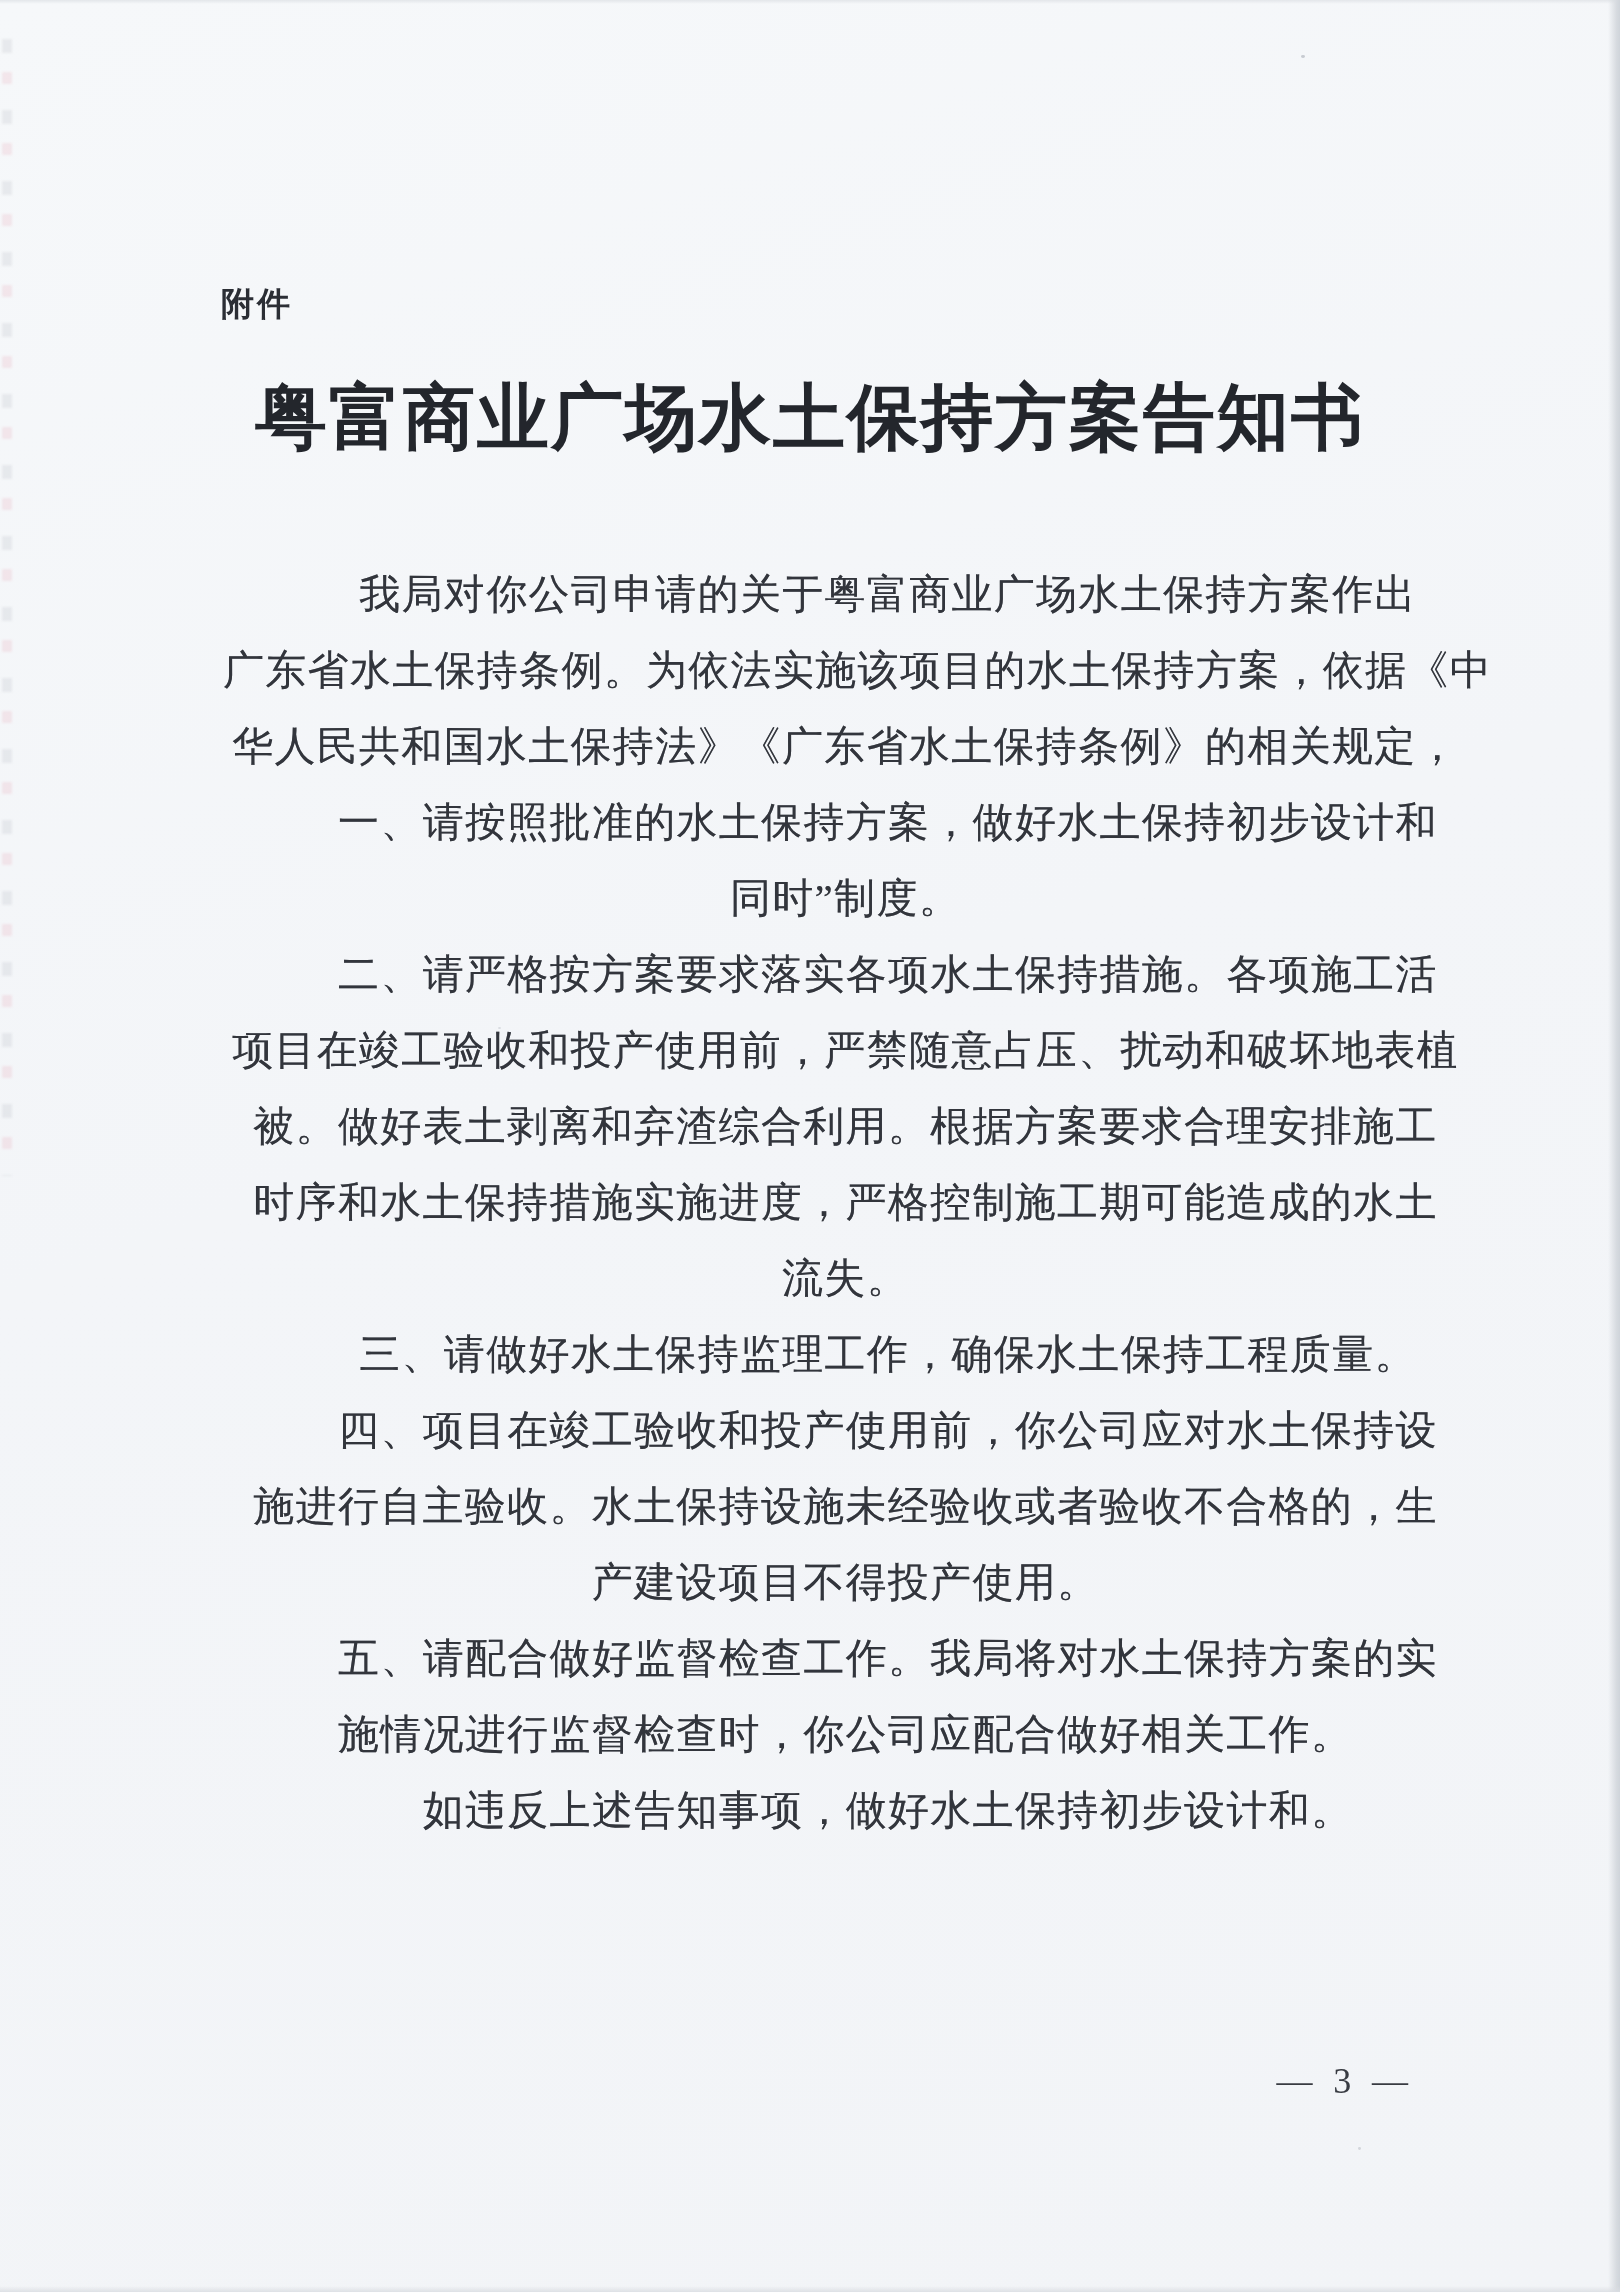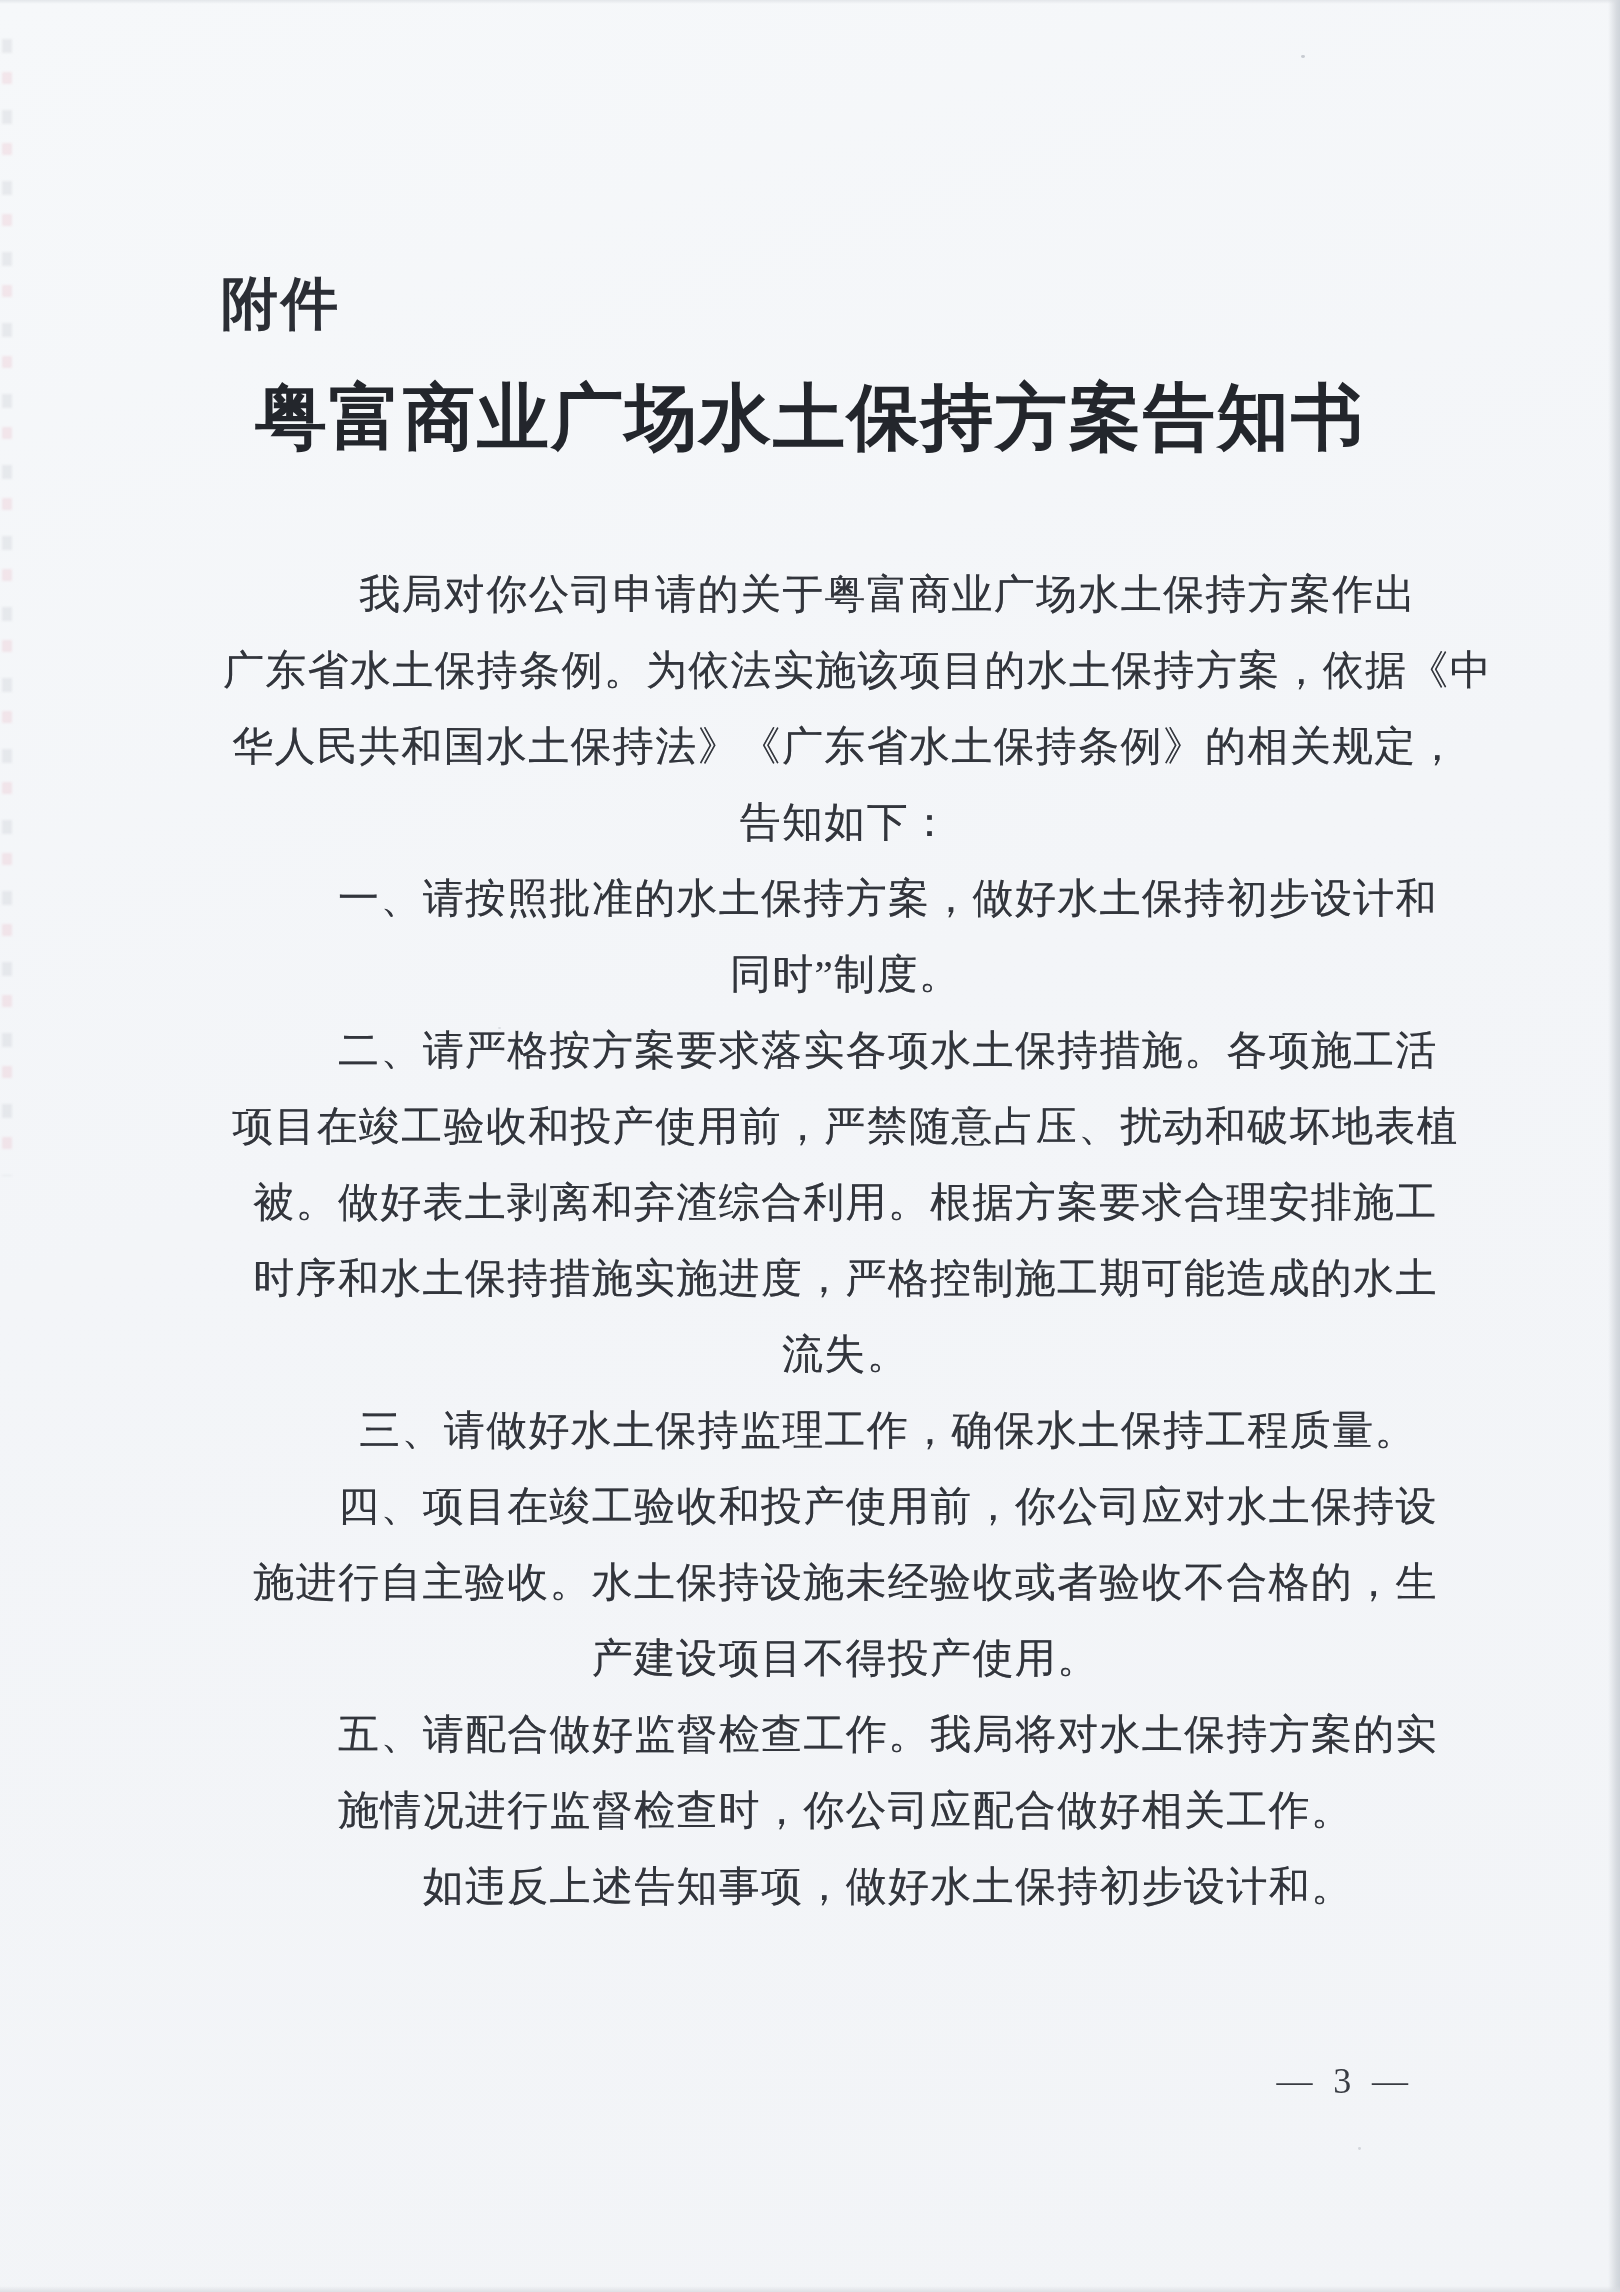--- a/index.html
+++ b/index.html
@@ -38,21 +38,21 @@
     opacity:.55;
   }
   .speck{position:absolute;border-radius:50%;background:#9aa0a9;opacity:.5;}
   .speck.s1{left:1301px;top:55px;width:3.9px;height:2.9px;}
   .speck.s2{left:1358px;top:2147px;width:2.9px;height:2.9px;opacity:.35;}
   .speck.s3{left:498px;top:1027px;width:2.9px;height:2px;opacity:.3;}
 
   .attachment{
     position:absolute;left:221px;top:280px;
     font-family:"Liberation Sans","DejaVu Sans",sans-serif;
-    font-weight:700;font-size:57px;line-height:47px;
+    font-weight:700;font-size:33px;line-height:47px;
     color:#2b2e35;letter-spacing:2.9px;
   }
   .doc-title{
     position:absolute;left:0;right:0;top:382px;
     text-align:center;
     font-weight:700;font-size:72px;line-height:73px;
     letter-spacing:2px;color:#23262c;
   }
   .doc-body{
     position:absolute;left:223px;top:556px;width:1245px;
@@ -85,21 +85,20 @@
   <div class="speck s3"></div>
 
   <div class="attachment">附件</div>
 
   <div class="doc-title">粤富商业广场水土保持方案告知书</div>
 
   <div class="doc-body">
     <div class="line indent">我局对你公司申请的关于粤富商业广场水土保持方案作出</div>
     <div class="line">广东省水土保持条例。为依法实施该项目的水土保持方案，依据《中</div>
     <div class="line">华人民共和国水土保持法》《广东省水土保持条例》的相关规定，</div>
-    <div class="line">告知如下：</div>
     <div class="line indent">一、请按照批准的水土保持方案，做好水土保持初步设计和</div>
     <div class="line">同时”制度。</div>
     <div class="line indent">二、请严格按方案要求落实各项水土保持措施。各项施工活</div>
     <div class="line">项目在竣工验收和投产使用前，严禁随意占压、扰动和破坏地表植</div>
     <div class="line">被。做好表土剥离和弃渣综合利用。根据方案要求合理安排施工</div>
     <div class="line">时序和水土保持措施实施进度，严格控制施工期可能造成的水土</div>
     <div class="line">流失。</div>
     <div class="line indent">三、请做好水土保持监理工作，确保水土保持工程质量。</div>
     <div class="line indent">四、项目在竣工验收和投产使用前，你公司应对水土保持设</div>
     <div class="line">施进行自主验收。水土保持设施未经验收或者验收不合格的，生</div>

